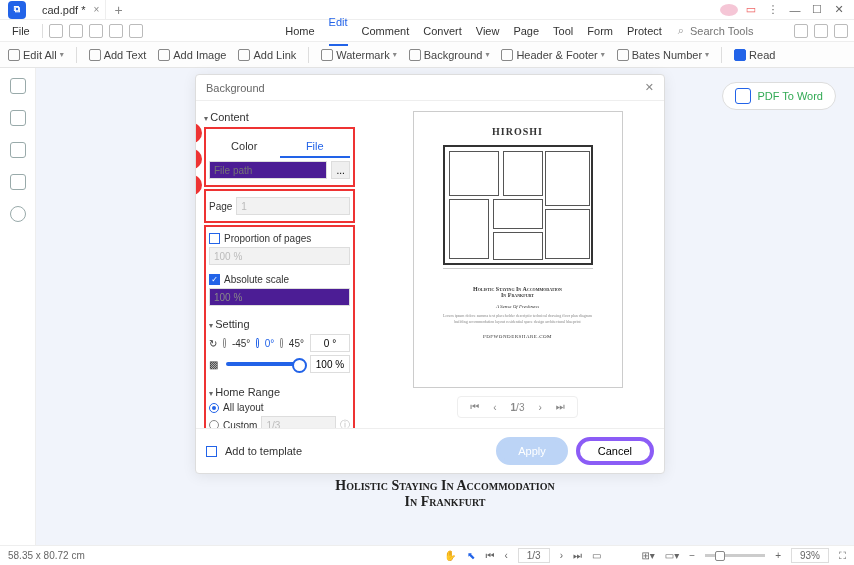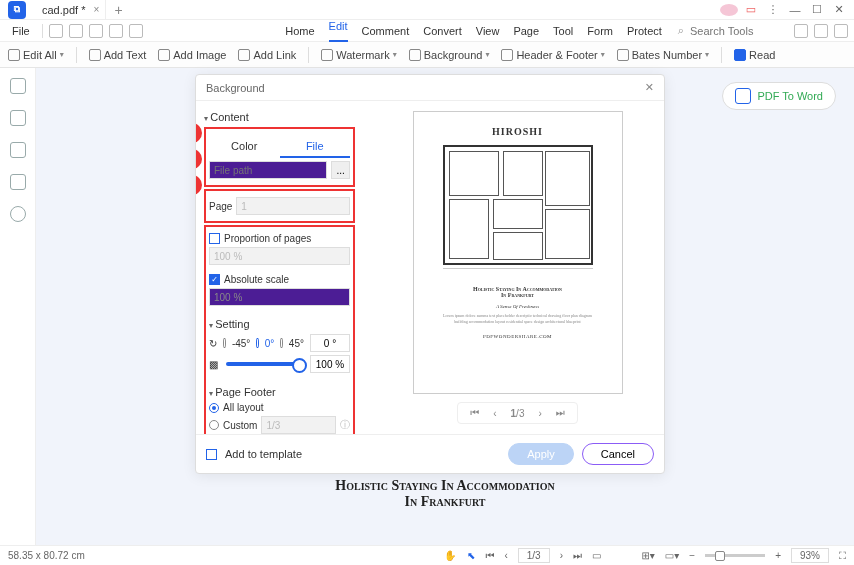--- a/index.html
+++ b/index.html
@@ -11,21 +11,21 @@
 .plus { padding: 0 8px; color: #888; font-size: 14px; }
 .win-ctrl { margin-left: auto; display: flex; gap: 4px; padding-right: 6px; align-items: center; }
 .win-ctrl span { width: 18px; text-align: center; color: #666; font-size: 11px; }
 .badge { width: 12px; height: 12px; border-radius: 50%; }
 .menubar { height: 22px; display: flex; align-items: center; padding: 0 6px; gap: 6px; border-bottom: 1px solid #eee; }
 .menubar .file { font-size: 11px; padding: 0 6px; }
 .menubar .ico { width: 14px; height: 14px; border: 1px solid #bbb; border-radius: 2px; }
 .menubar .sep { width: 1px; height: 14px; background: #ddd; }
 .menubar .menus { margin-left: auto; display: flex; gap: 14px; align-items: center; margin-right: 10px; }
 .menubar .menus span { font-size: 11px; cursor: pointer; }
-.menubar .menus .active { color: #2263e8; border-bottom: 2px solid #2263e8; padding-bottom: 8px; }
+.menubar .menus .active { color: #2263e8; border-bottom: 2px solid #2263e8; padding-bottom: 16px; }
 .search { border: none; outline: none; font-size: 11px; color: #999; width: 90px; }
 .toolbar { height: 26px; display: flex; align-items: center; padding: 0 8px; gap: 12px; border-bottom: 1px solid #e5e5e5; background: #fdfdfd; }
 .tb-item { display: flex; align-items: center; gap: 3px; font-size: 11px; color: #444; cursor: pointer; }
 .tb-ico { width: 12px; height: 12px; border: 1px solid #888; border-radius: 2px; display: inline-block; }
 .tb-ico.blue { border-color: #2263e8; background: #2263e8; }
 .chev { font-size: 8px; color: #888; }
 .work { position: absolute; top: 68px; bottom: 20px; left: 0; right: 0; display: flex; }
 .sidebar { width: 36px; background: #fff; border-right: 1px solid #eee; display: flex; flex-direction: column; align-items: center; padding-top: 10px; gap: 16px; }
 .sidebar .sico { width: 16px; height: 16px; border: 1.5px solid #9aa; border-radius: 3px; }
 .canvas { flex: 1; background: #f1f4fb; position: relative; }
@@ -58,21 +58,21 @@
 .small-in { width: 40px; border: 1px solid #ddd; height: 18px; font-size: 10px; text-align: center; }
 .preview { width: 210px; height: 285px; border: 1px solid #ccc; background: #fff; padding: 10px; display: flex; flex-direction: column; align-items: center; font-family: Georgia, serif; font-size: 6px; color: #333; }
 .preview h3 { font-size: 10px; letter-spacing: 1px; margin: 4px 0 8px; }
 .floorplan { width: 150px; height: 120px; border: 2px solid #333; position: relative; background: #fff; }
 .floorplan .r { position: absolute; border: 1px solid #555; }
 .pv-legend { width: 150px; height: 10px; margin-top: 3px; border-top: 1px solid #ccc; }
 .pv-title { font-size: 6px; font-weight: bold; font-variant: small-caps; margin-top: 8px; text-align: center; }
 .pager { margin-top: 8px; display: flex; gap: 14px; align-items: center; font-size: 10px; color: #888; border: 1px solid #eee; padding: 4px 12px; border-radius: 4px; }
 .dlg-foot { display: flex; align-items: center; padding: 8px 10px; border-top: 1px solid #eee; gap: 8px; }
 .dlg-foot .spacer { flex: 1; }
-.btn { border: 1px solid #8b5cf6; background: #fff; border-radius: 14px; padding: 4px 18px; font-size: 11px; cursor: pointer; }
+.btn { border: 4px solid #8b5cf6; background: #fff; border-radius: 14px; padding: 4px 18px; font-size: 11px; cursor: pointer; }
 .btn.primary { background: #bcd4f6; border-color: #bcd4f6; color: #fff; }
 .status { position: absolute; bottom: 0; left: 0; right: 0; height: 20px; border-top: 1px solid #eee; display: flex; align-items: center; padding: 0 8px; font-size: 10px; color: #666; gap: 10px; background: #fff; }
 .status .spacer { flex: 1; }
 .pgno { border: 1px solid #ddd; padding: 1px 8px; }
 .zoom-track { width: 60px; height: 3px; background: #ccc; position: relative; }
 .zoom-track::after { content: ""; position: absolute; left: 10px; top: -3px; width: 8px; height: 8px; border: 1px solid #888; background: #fff; border-radius: 2px; }
 </style>
 </head>
 <body>
 
@@ -236,21 +236,21 @@
           <span class="radio"></span>
             <span>45°</span>
           <input class="small-in" value="0 °" style="">
         </div>
         <div class="row">
           <span>▩</span>
           <div class="slider"></div>
           <input class="small-in" value="100 %" style="">
         </div>
         <div style="height:6px"></div>
-        <div class="sec-head">Page Footer</div>
+        <div class="sec-head">Home Range</div>
         <div class="row">
             <span class="radio on"></span>
             <span>All layout</span>
           </div>
         <div class="row">
             <span class="radio"></span>
             <span>Custom</span>
           <input class="inp dis" style="flex: 1 1 0%;" value="1/3">
           <span style="color:#bbb">ⓘ</span>
         </div>

